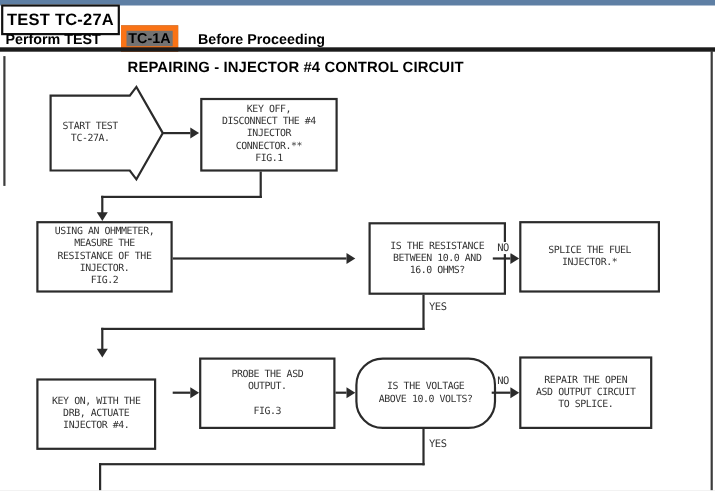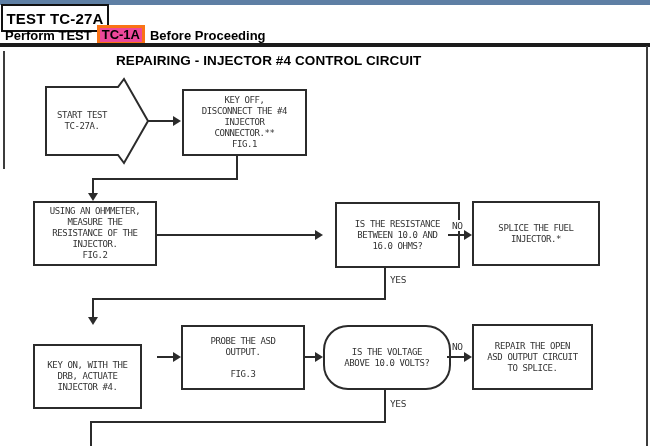--- a/index.html
+++ b/index.html
@@ -12,25 +12,25 @@
   .test-box{
     position:absolute;left:1px;top:4px;width:104px;height:24px;
     border:2px solid #111;background:#fff;display:flex;align-items:center;justify-content:center;
     font-size:15px;font-weight:bold;color:#000;letter-spacing:0.2px;white-space:nowrap;
   }
   .main-title{
     position:absolute;left:116px;top:5px;height:24px;display:flex;align-items:center;
     font-size:13.5px;font-weight:bold;color:#000;white-space:nowrap;letter-spacing:0.1px;margin-top:43px;
   }
   .sub-row{
-    position:absolute;left:5px;top:27px;height:16px;display:flex;align-items:center;gap:5px;
+    position:absolute;left:5px;top:27px;height:16px;display:flex;align-items:center;gap:18px;
     font-size:13px;font-weight:bold;color:#000;white-space:nowrap;
   }
   .link-box{
-    display:inline-block;border:3px solid #f97316;background:#ec4899;
+    display:inline-block;border:5px solid #f97316;background:#737373;
     padding:0 2px;line-height:14px;cursor:pointer;
   }
   .h-rule{position:absolute;left:0;top:43px;width:650px;height:4px;background:#1b1b1b;}
   .right-border{position:absolute;left:646px;top:46px;width:2px;height:400px;background:#3c3c3c;}
   .left-border{position:absolute;left:3px;top:51px;width:2px;height:118px;background:#3c3c3c;}
   
   .fbox{
     position:absolute;border:2px solid #2b2b2b;background:#fff;box-sizing:border-box;
     display:flex;align-items:center;justify-content:center;text-align:center;
     font-family:"DejaVu Sans Mono",monospace;font-size:9px;line-height:11px;

